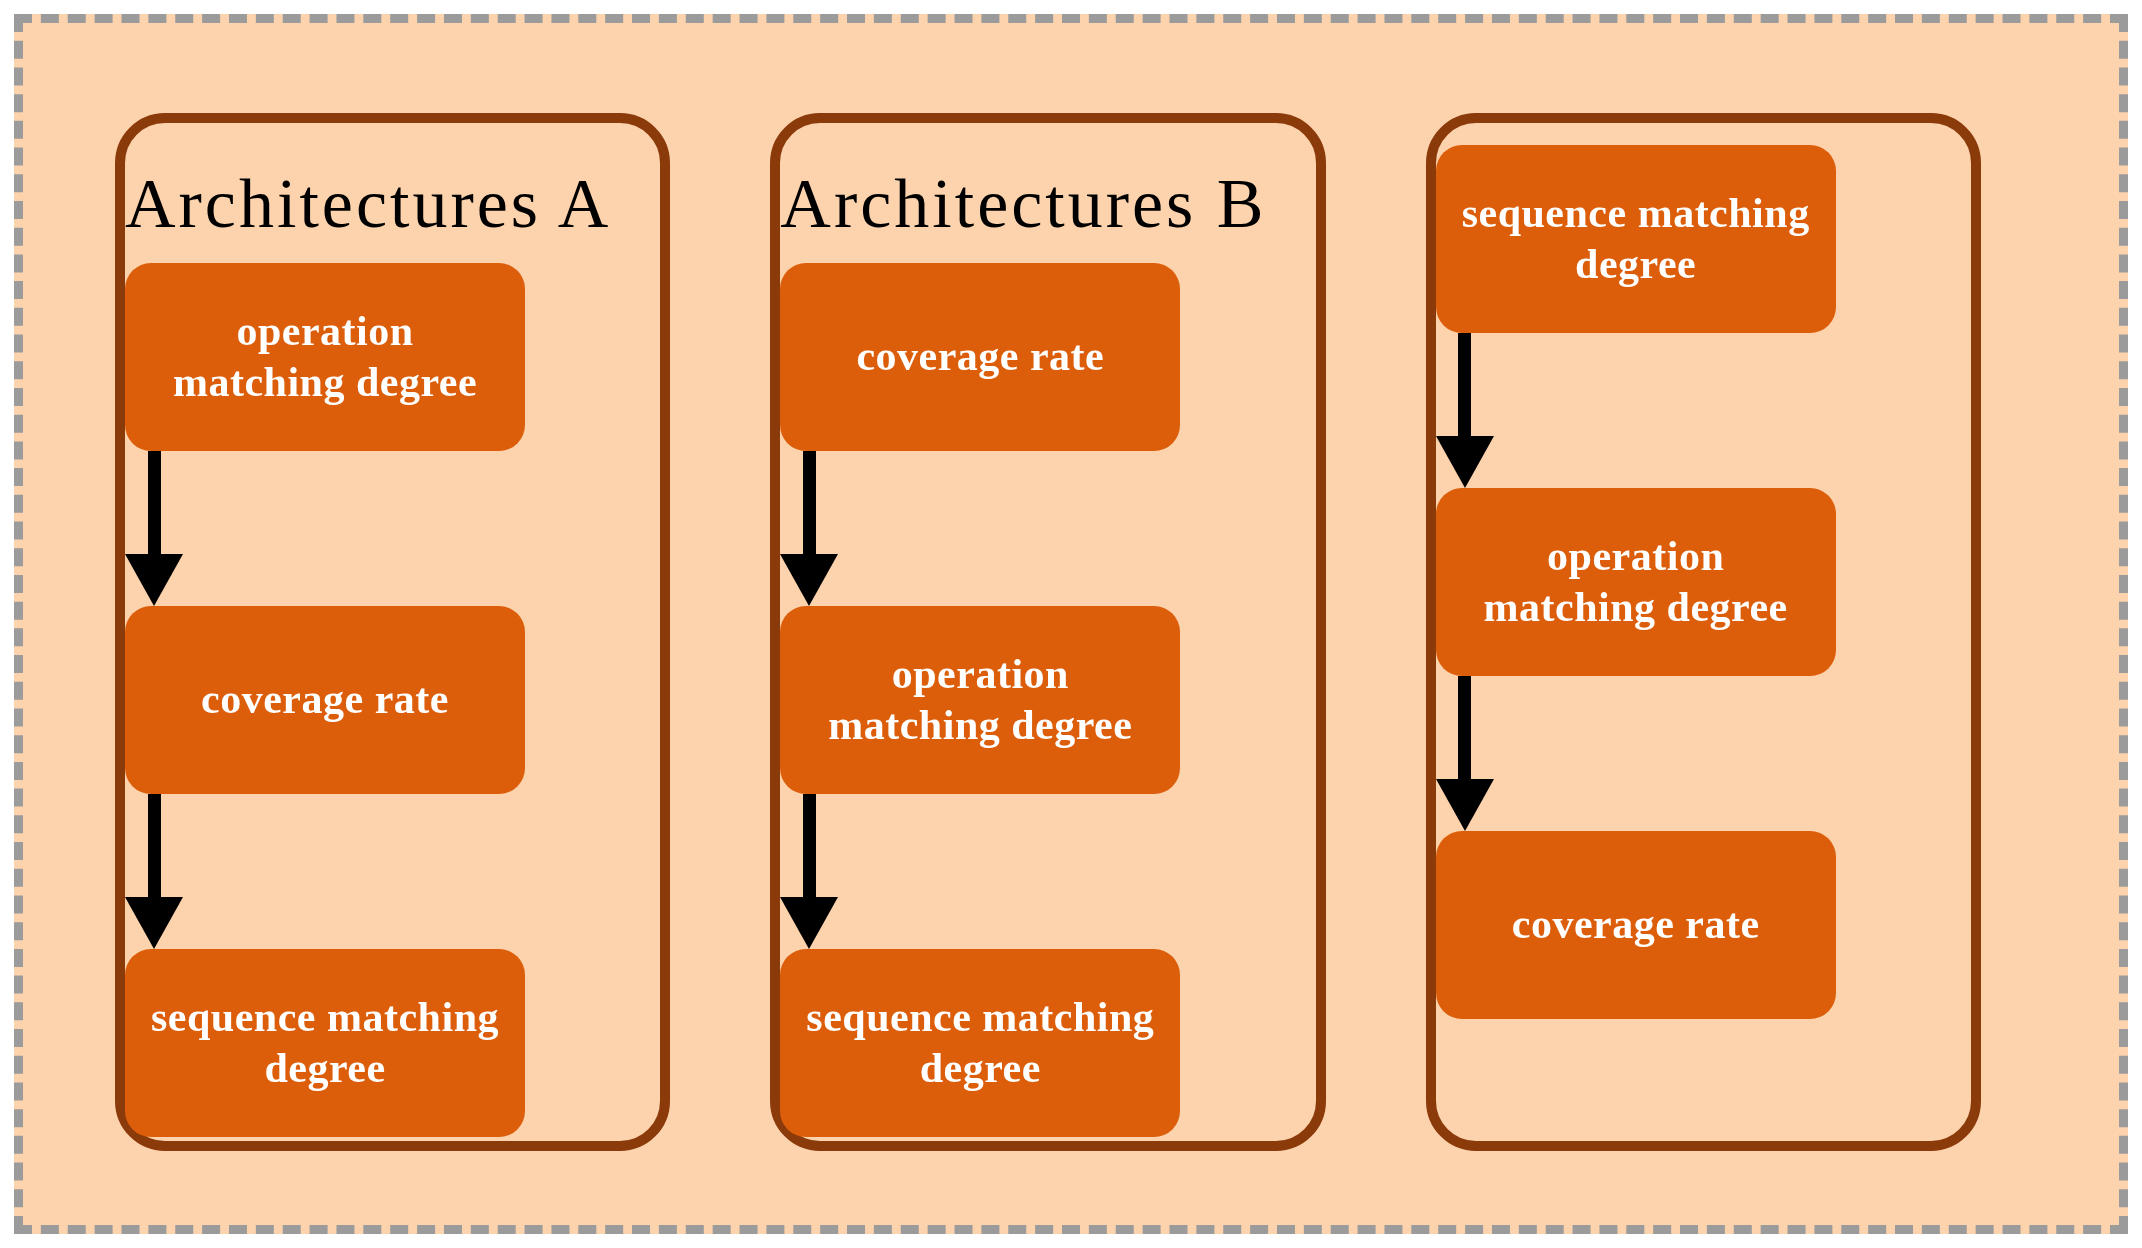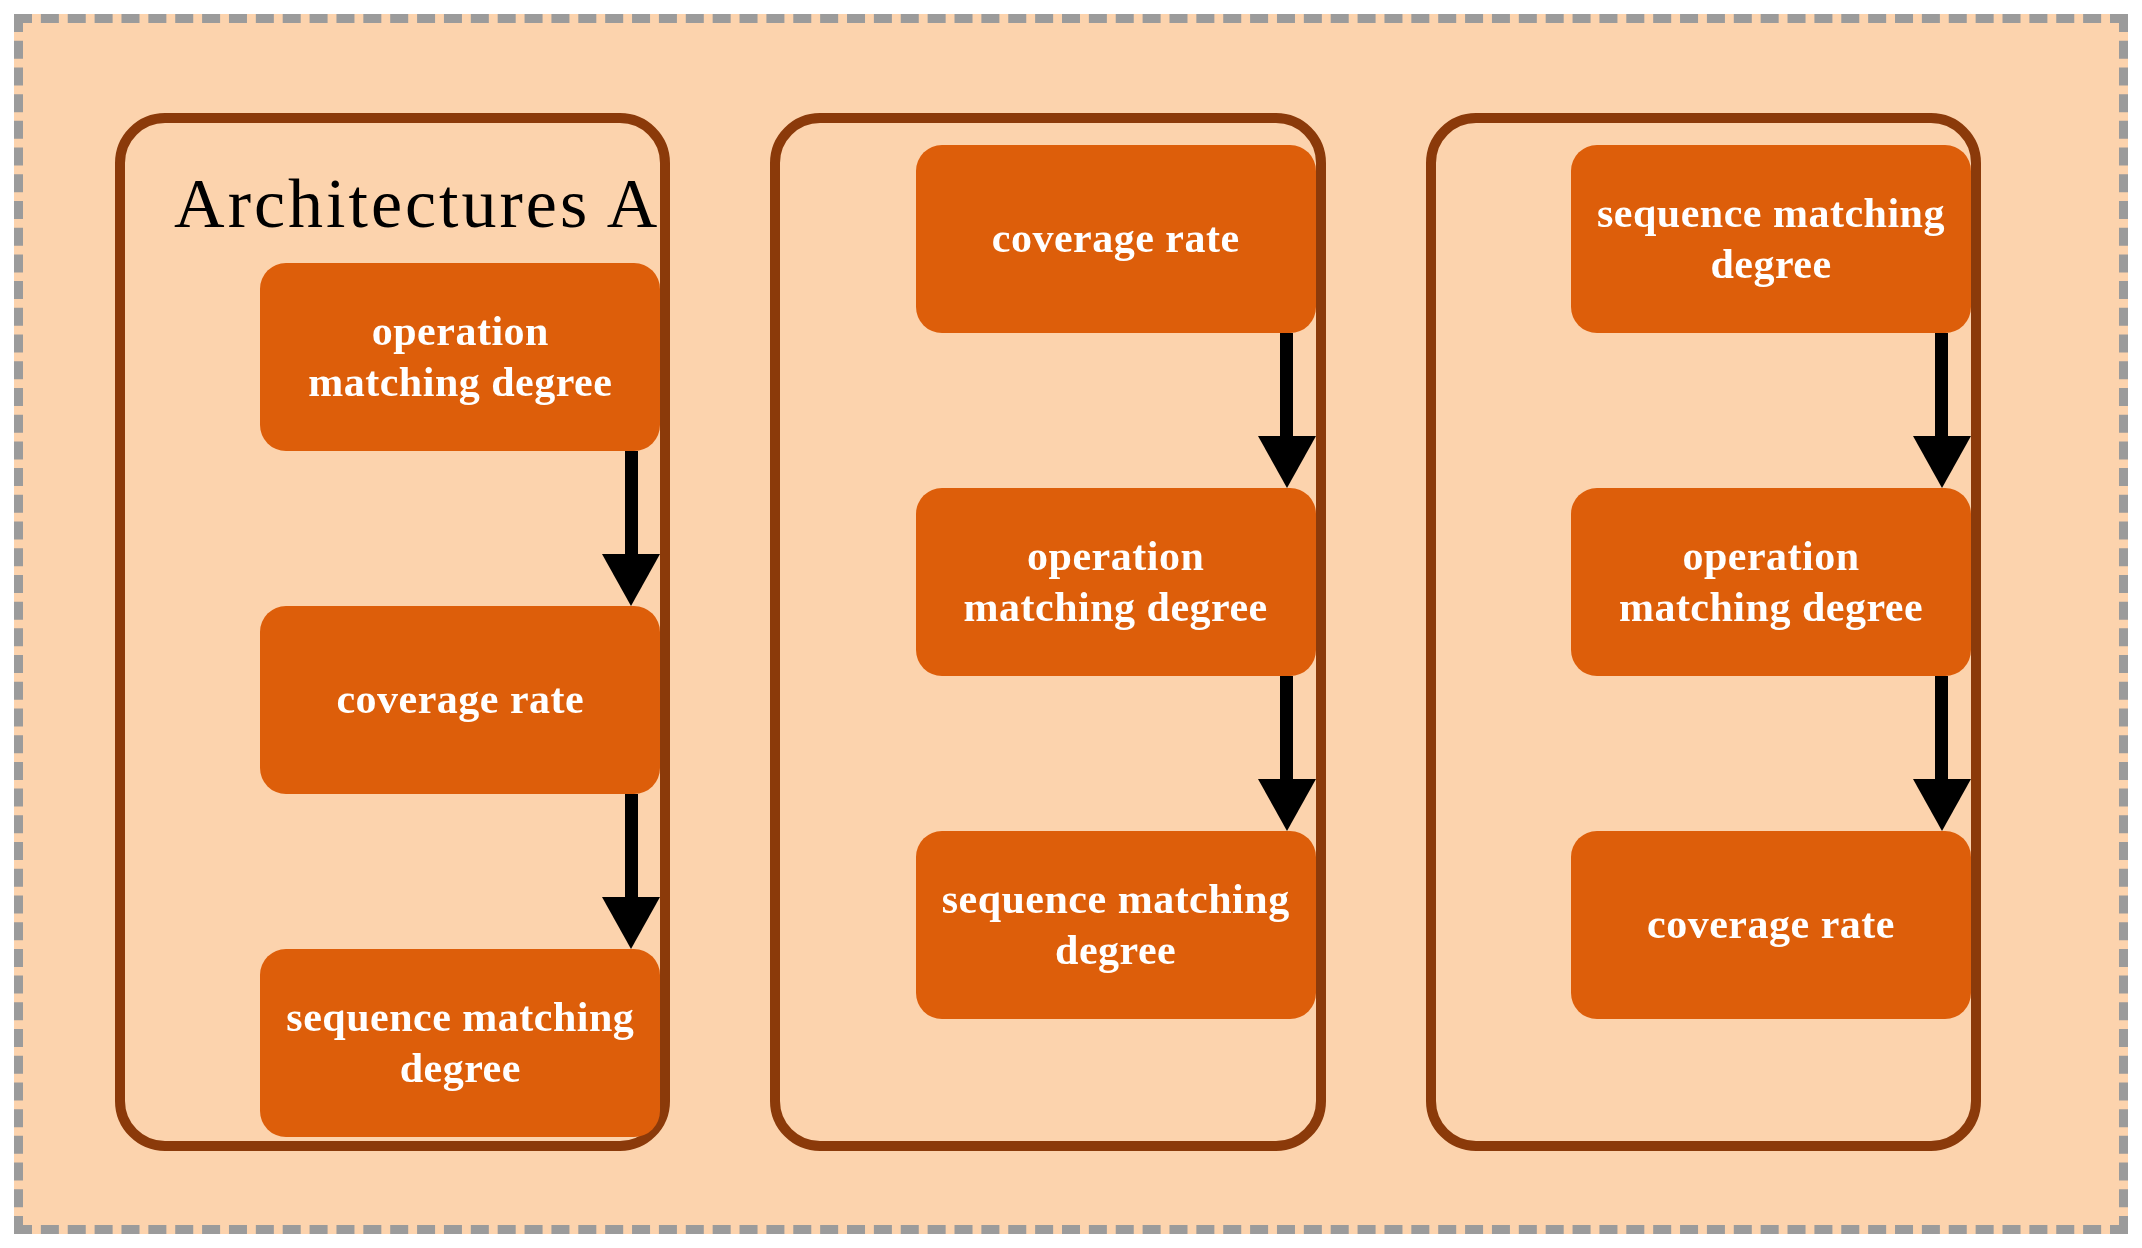--- a/index.html
+++ b/index.html
@@ -29,22 +29,22 @@
     padding: 90px 138px 74px 92px;
   }
   .panel {
     flex: 1;
     box-sizing: border-box;
     border: 10px solid #8B3A0A;
     border-radius: 50px;
     background: transparent;
     display: flex;
     flex-direction: column;
-    align-items: flex-end;
-    padding: 22px 0 0 12px;
+    align-items: flex-start;
+    padding: 22px 0 0 0;
   }
   .panel-title {
     height: 118px;
     display: flex;
     align-items: center;
     justify-content: center;
     font-size: 70px;
     letter-spacing: 3px;
     color: #000000;
     white-space: nowrap;
@@ -109,20 +109,21 @@
           <div class="arrow-shaft"></div>
           <div class="arrow-head"></div>
         </div>
         <div class="node">
           <div>sequence matching</div>
           <div>degree</div>
         </div>
       </div>
 
       <div class="panel">
+        <div class="panel-title">Architectures B</div>
         <div class="node">
           <div>coverage rate</div>
           <div></div>
         </div>
         <div class="arrow">
           <div class="arrow-shaft"></div>
           <div class="arrow-head"></div>
         </div>
         <div class="node">
           <div>operation</div>

